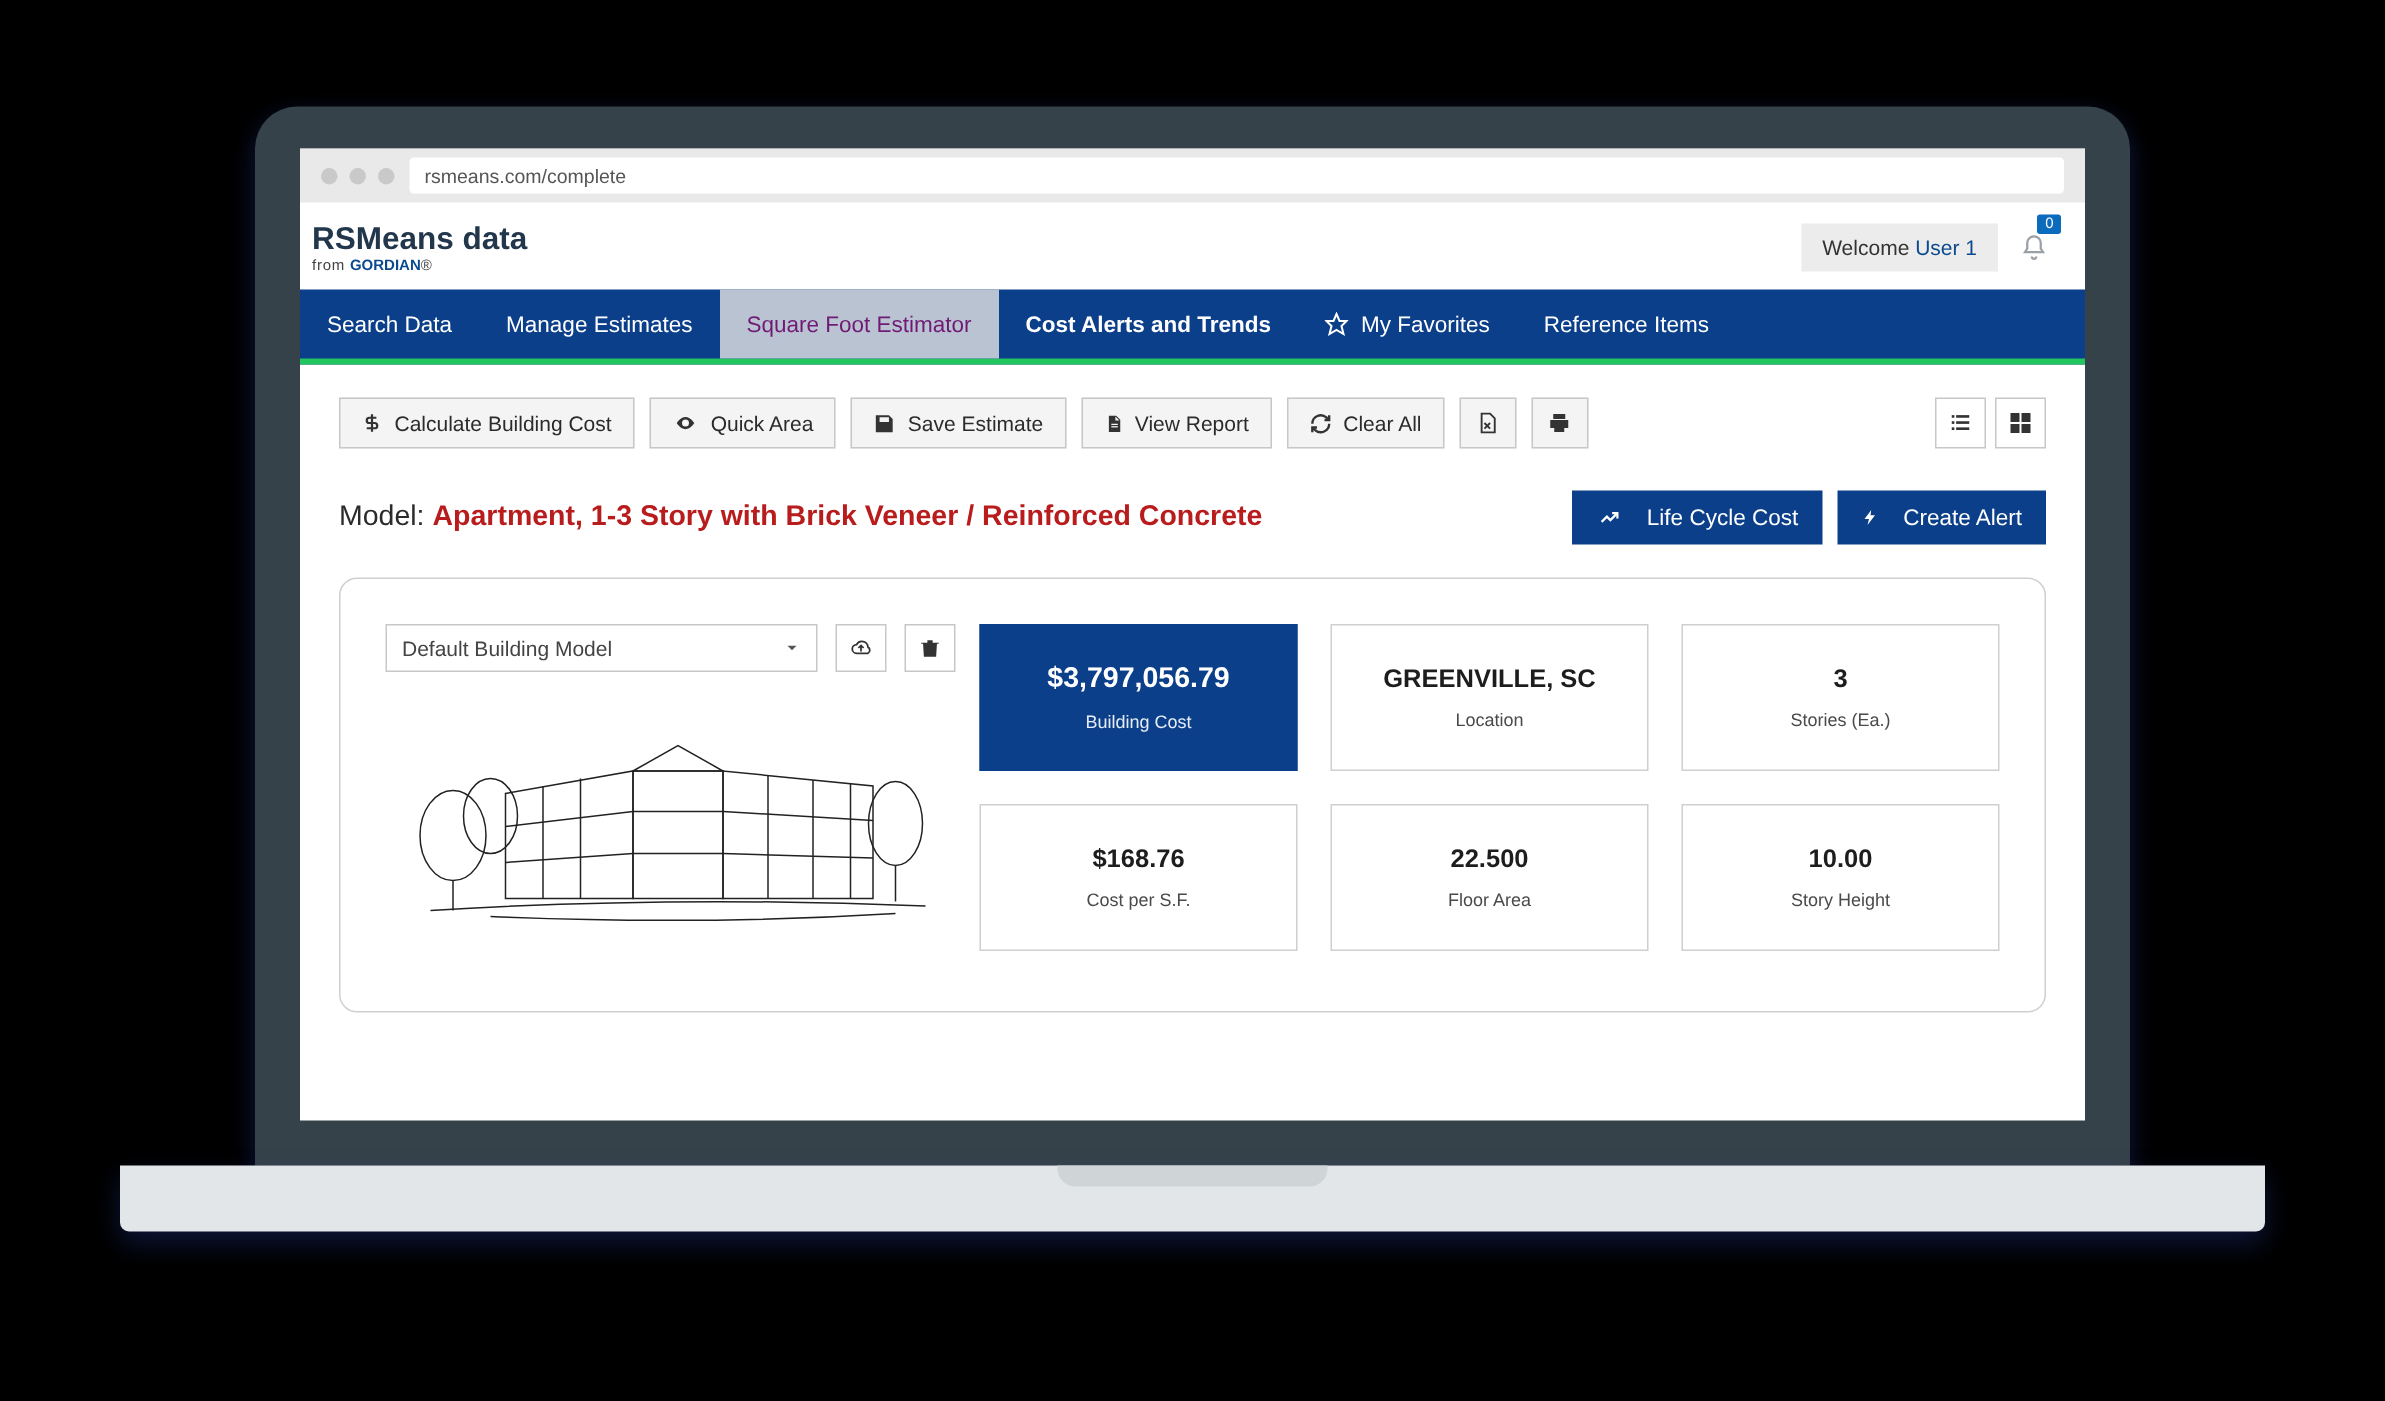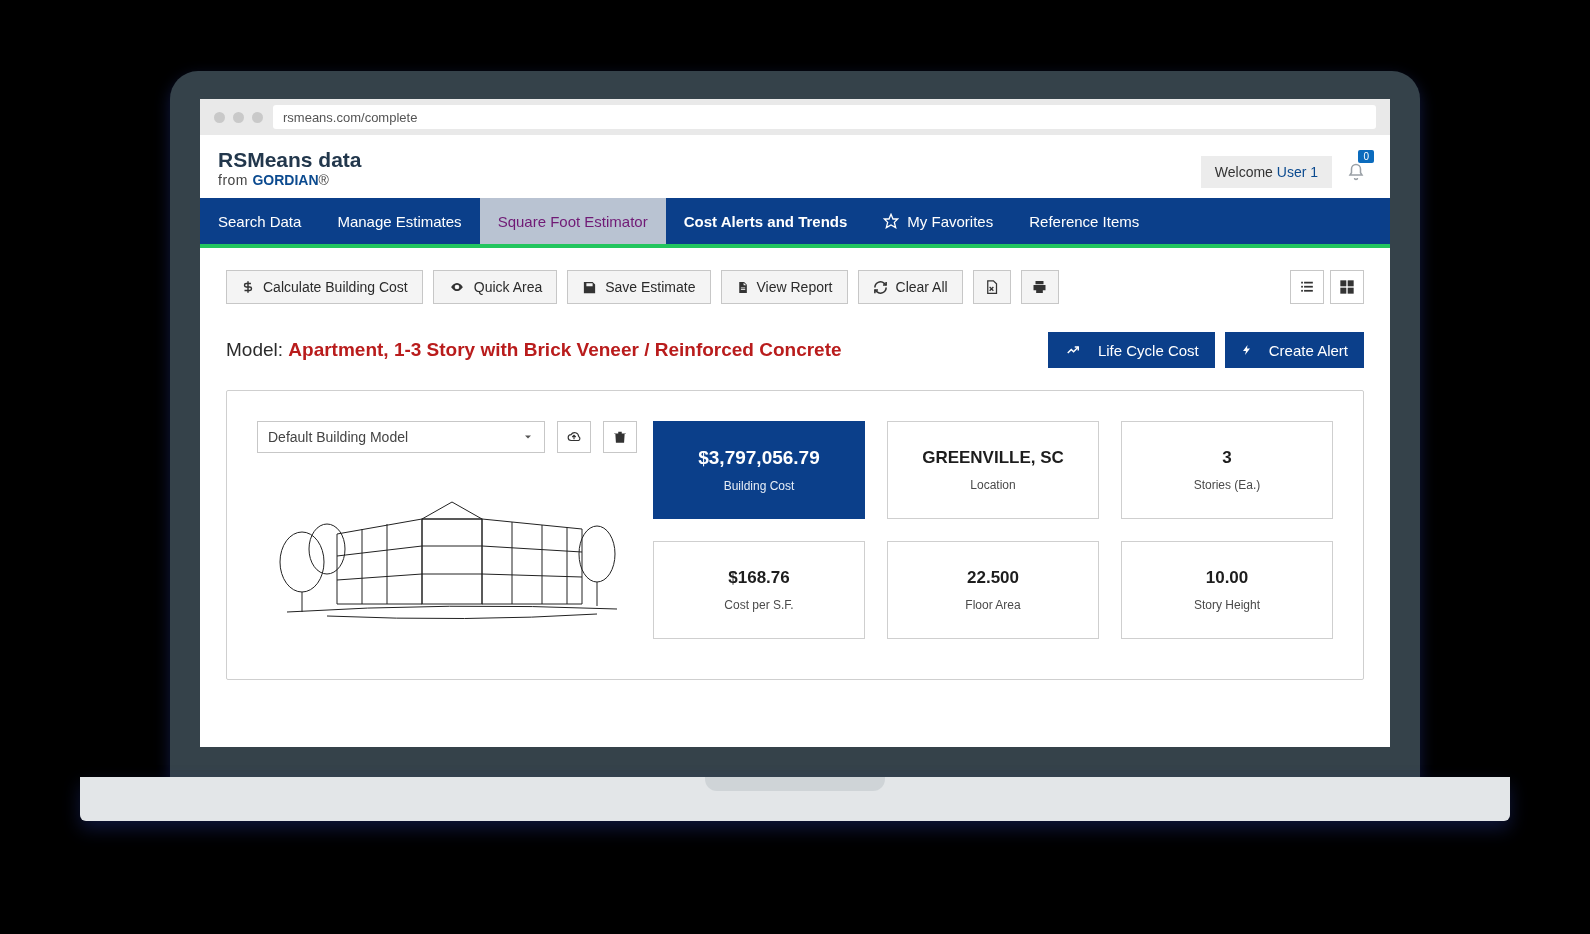--- a/index.html
+++ b/index.html
@@ -47,25 +47,25 @@
     border-radius: 3px;
     display: flex;
     align-items: center;
     padding: 0 10px;
     font-size: 13px;
     color: #555;
   }
   .app-header {
     display: flex;
     justify-content: space-between;
-    align-items: flex-end;
-    padding: 14px 22px 10px 18px;
+    align-items: flex-start;
+    padding: 14px 22px 10px 8px;
   }
   .logo { font-weight: 700; color: #22374c; font-size: 21px; line-height: 1; }
-  .logo-sub { font-size: 14px; color: #444; margin-top: 2px; letter-spacing: .5px; }
+  .logo-sub { font-size: 10px; color: #444; margin-top: 2px; letter-spacing: .5px; }
   .logo-sub b { color: #0b4a8f; font-weight: 800; letter-spacing: 0; }
   .header-right { display: flex; align-items: center; gap: 12px; }
   .welcome { background: #ececec; padding: 8px 14px; font-size: 14px; color: #333; }
   .welcome .user { color: #0b4a8f; }
   .bell-wrap { position: relative; width: 24px; height: 24px; display:flex; align-items:center; justify-content:center; }
   .bell-badge { position: absolute; top: -10px; right: -6px; background: #0b6bbd; color: #fff; font-size: 10px; padding: 1px 5px; border-radius: 2px; }
   .nav {
     background: #0b3f8a;
     display: flex;
     align-items: stretch;
@@ -111,21 +111,21 @@
     color: #fff;
     border: none;
     height: 36px;
     padding: 0 16px;
     display: inline-flex;
     align-items: center;
     gap: 16px;
     font-size: 15px;
     cursor: pointer;
   }
-  .panel { border: 1px solid #cfcfcf; border-radius: 2px; padding: 30px 30px 40px 30px; display: flex; gap: 16px; }
+  .panel { border: 1px solid #cfcfcf; border-radius: 12px; padding: 30px 30px 40px 30px; display: flex; gap: 16px; }
   .panel-left { flex: 0 0 380px; }
   .dropdown-row { display: flex; gap: 12px; align-items: center; margin-bottom: 16px; }
   .select {
     flex: 1;
     border: 1px solid #c7c7c7;
     height: 32px;
     padding: 0 10px;
     display: flex;
     align-items: center;
     justify-content: space-between;

